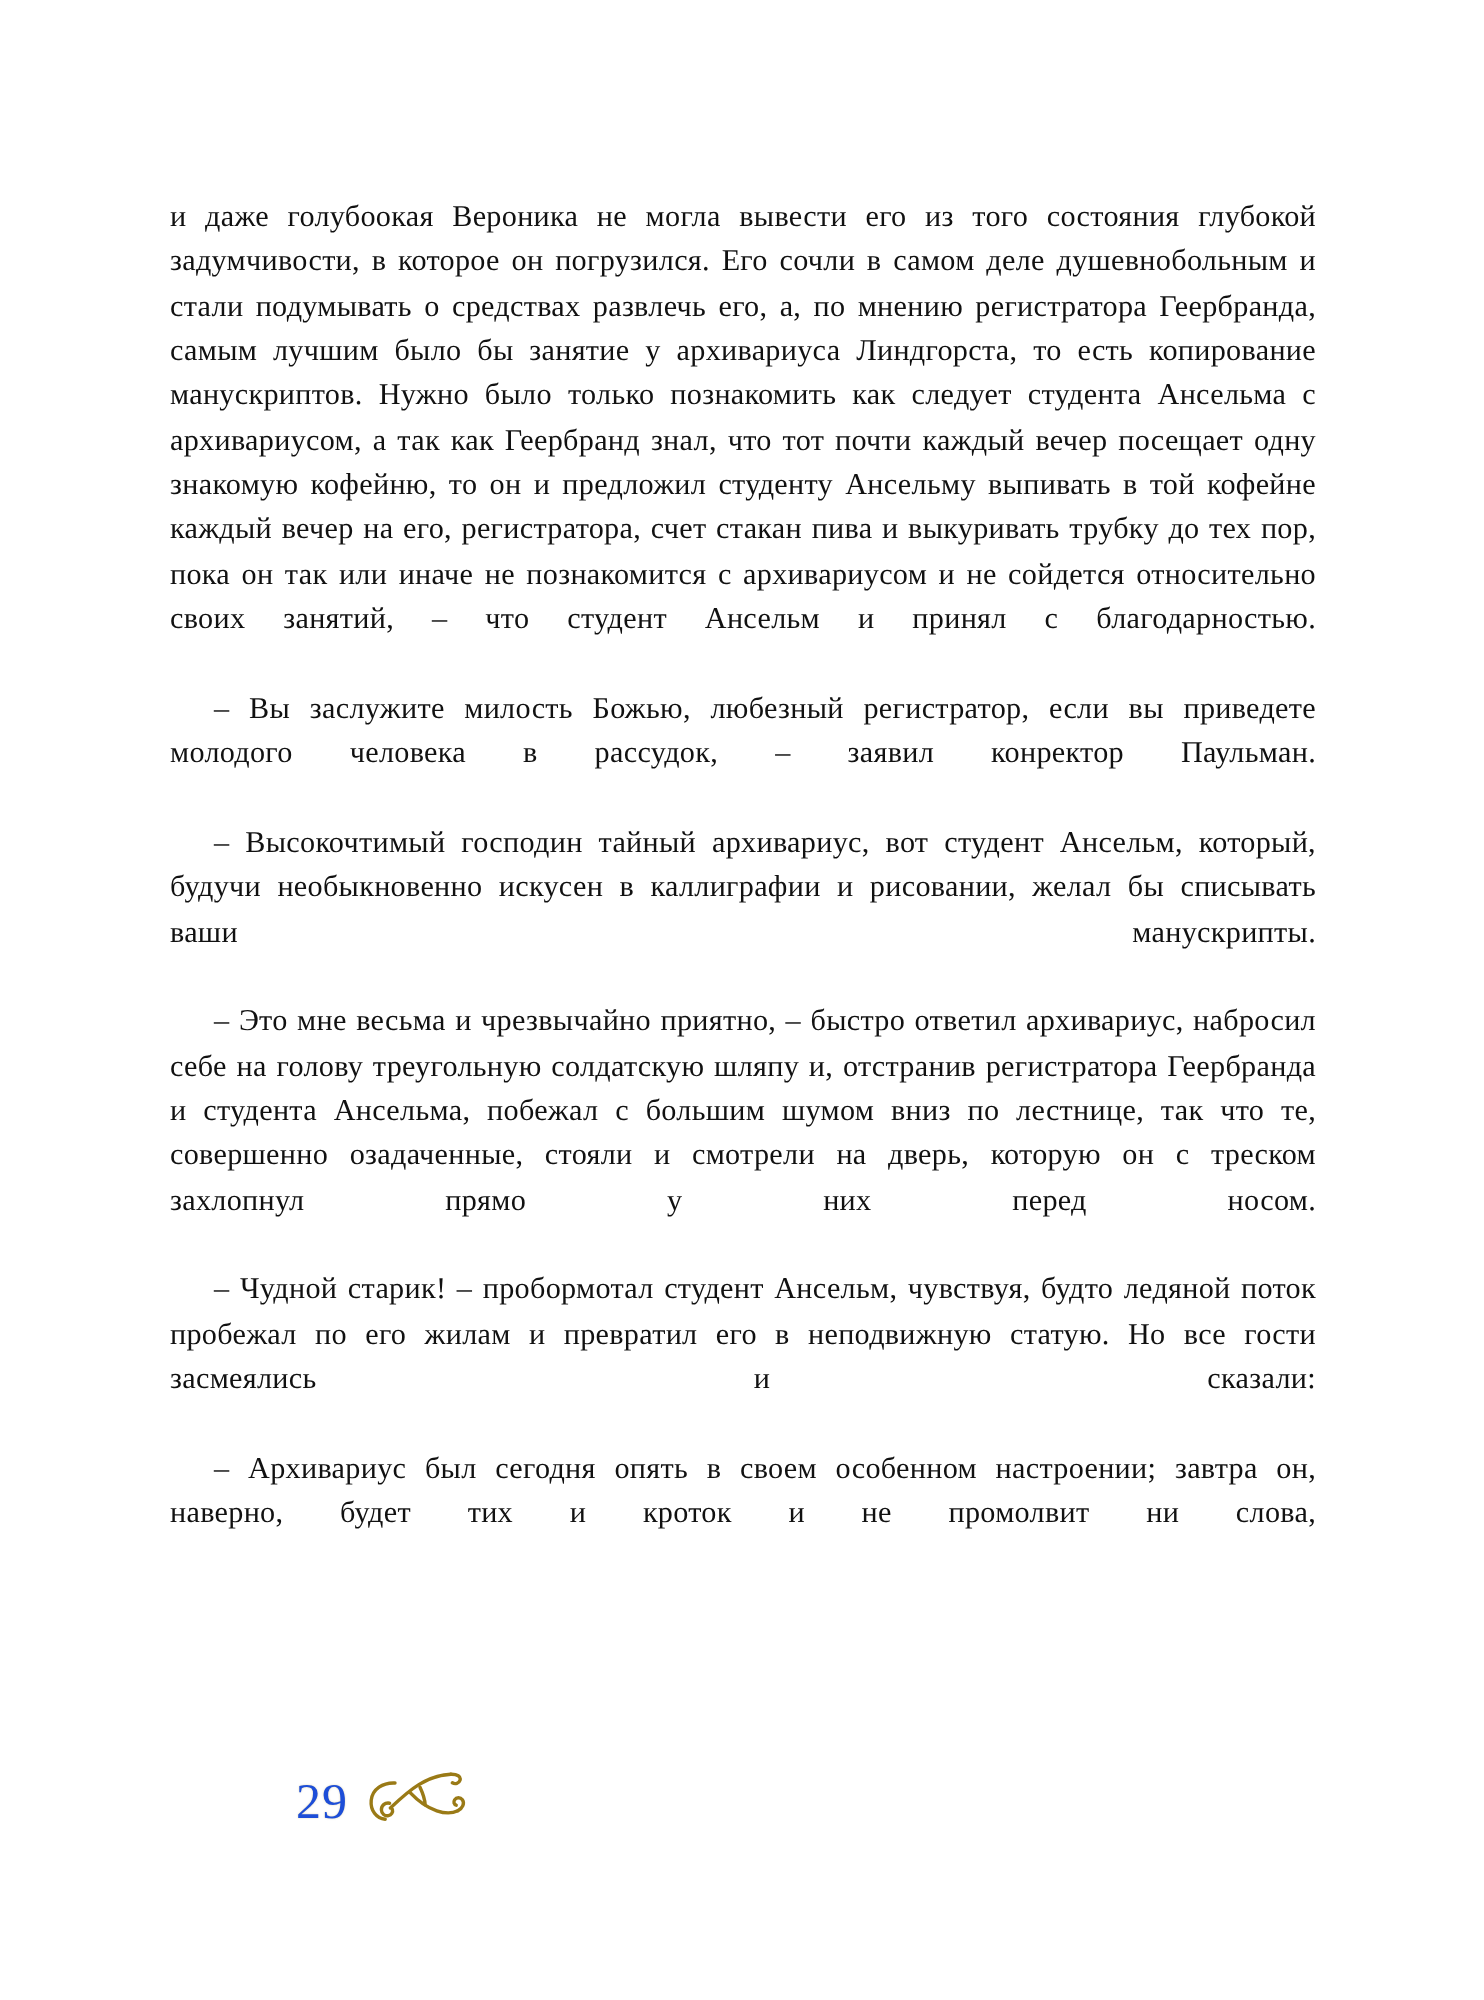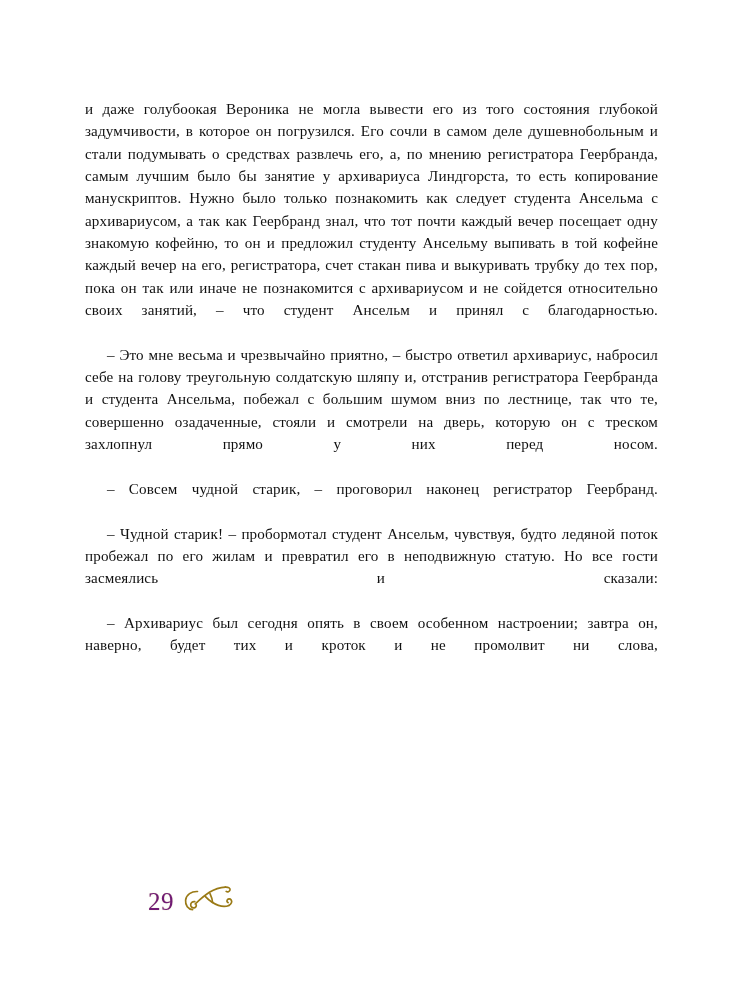--- a/index.html
+++ b/index.html
@@ -66,41 +66,42 @@
     display: flex;
     align-items: center;
     gap: 6px;
   }
 
   #page-number {
     font-family: "Liberation Serif", "DejaVu Serif", serif;
     font-size: 25px;
     line-height: 1;
     font-weight: 400;
-    color: #701a75;
+    color: #1d4ed8;
     letter-spacing: 0.5px;
     text-shadow: 0 0 1px rgba(154,122,22,0.35);
   }
 
   #ornament {
     display: block;
     width: 52px;
     height: 34px;
     margin-left: 3px;
   }
 </style>
 </head>
 <body>
 
 <div id="page">
 
   <div id="text-block">
     <p class="para cont">и даже голубоокая Вероника не могла вывести его из того состояния глубокой задумчивости, в которое он погрузился. Его сочли в самом деле душевнобольным и стали подумывать о средствах развлечь его, а, по мнению регистратора Геербранда, самым лучшим было бы занятие у архивариуса Линдгорста, то есть копирование манускриптов. Нужно было только познакомить как следует студента Ансельма с архивариусом, а так как Геербранд знал, что тот почти каждый вечер посещает одну знакомую кофейню, то он и предложил студенту Ансельму выпивать в той кофейне каждый вечер на его, регистратора, счет стакан пива и выкуривать трубку до тех пор, пока он так или иначе не познакомится с архивариусом и не сойдется относительно своих занятий, – что студент Ансельм и принял с благодарностью.</p>
+    <p class="para indent">– Вы заслужите милость Божью, любезный регистратор, если вы приведете молодого человека в рассудок, – заявил конректор Паульман.</p>
+    <p class="para indent">– Высокочтимый господин тайный архивариус, вот студент Ансельм, который, будучи необыкновенно искусен в каллиграфии и рисовании, желал бы списывать ваши манускрипты.</p>
     <p class="para indent">– Это мне весьма и чрезвычайно приятно, – быстро ответил архивариус, набросил себе на голову треугольную солдатскую шляпу и, отстранив регистратора Геербранда и студента Ансельма, побежал с большим шумом вниз по лестнице, так что те, совершенно озадаченные, стояли и смотрели на дверь, которую он с треском захлопнул прямо у них перед носом.</p>
-    <p class="para indent">– Совсем чудной старик, – проговорил наконец регистратор Геербранд.</p>
     <p class="para indent">– Чудной старик! – пробормотал студент Ансельм, чувствуя, будто ледяной поток пробежал по его жилам и превратил его в неподвижную статую. Но все гости засмеялись и сказали:</p>
     <p class="para indent">– Архивариус был сегодня опять в своем особенном настроении; завтра он, наверно, будет тих и кроток и не промолвит ни слова,</p>
   </div>
 
   <div id="colophon">
     <span id="page-number">29</span>
     <svg id="ornament" viewBox="0 0 52 34" xmlns="http://www.w3.org/2000/svg" aria-hidden="true">
       <g fill="none" stroke="#9a7a16" stroke-width="1.7" stroke-linecap="round" stroke-linejoin="round">
 
         <path d="M14.5 7.5 C8.5 7.2 3.2 10.5 2.6 16.2 C2.1 21.2 5.2 25.3 9.6 25.6"></path>

